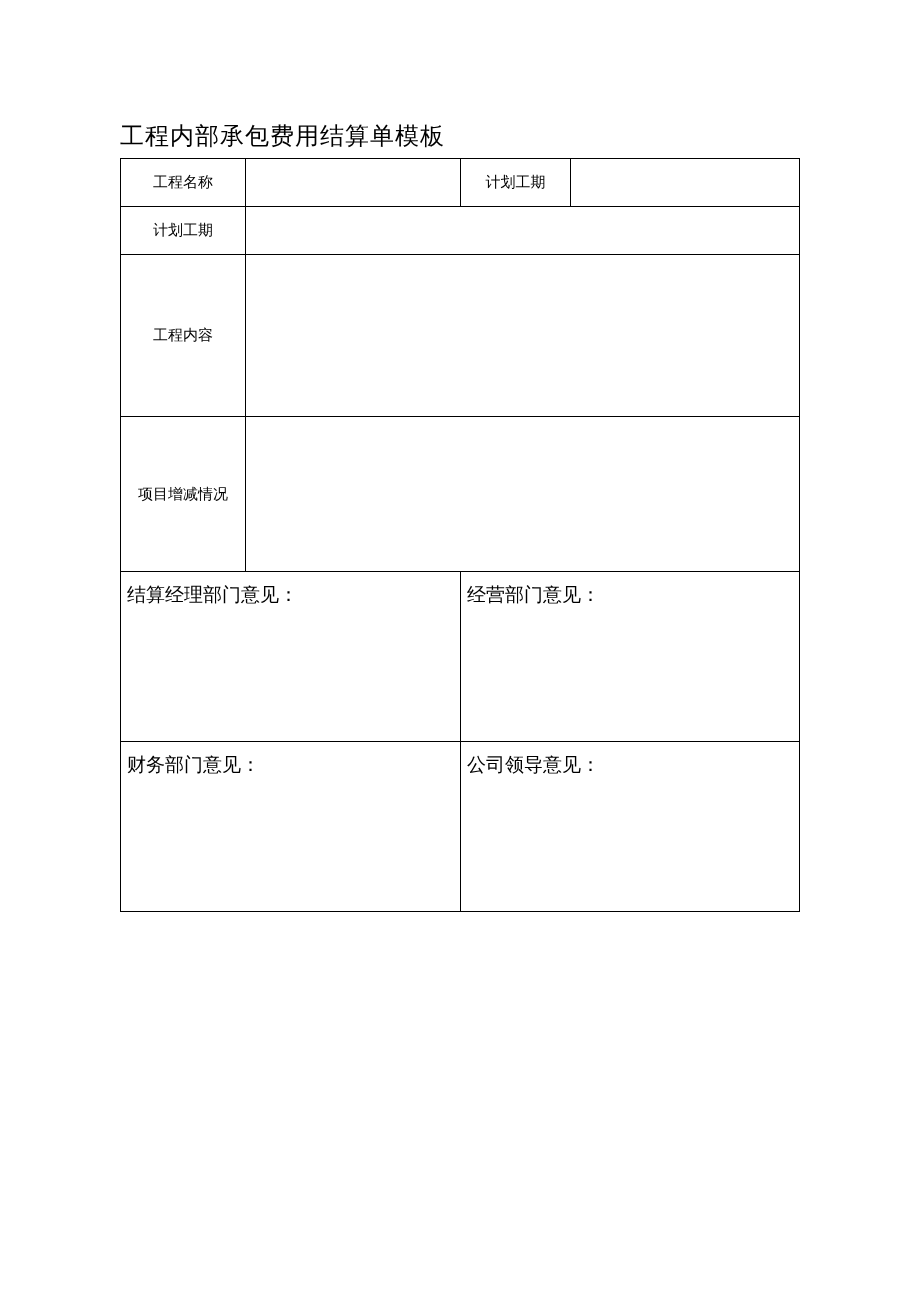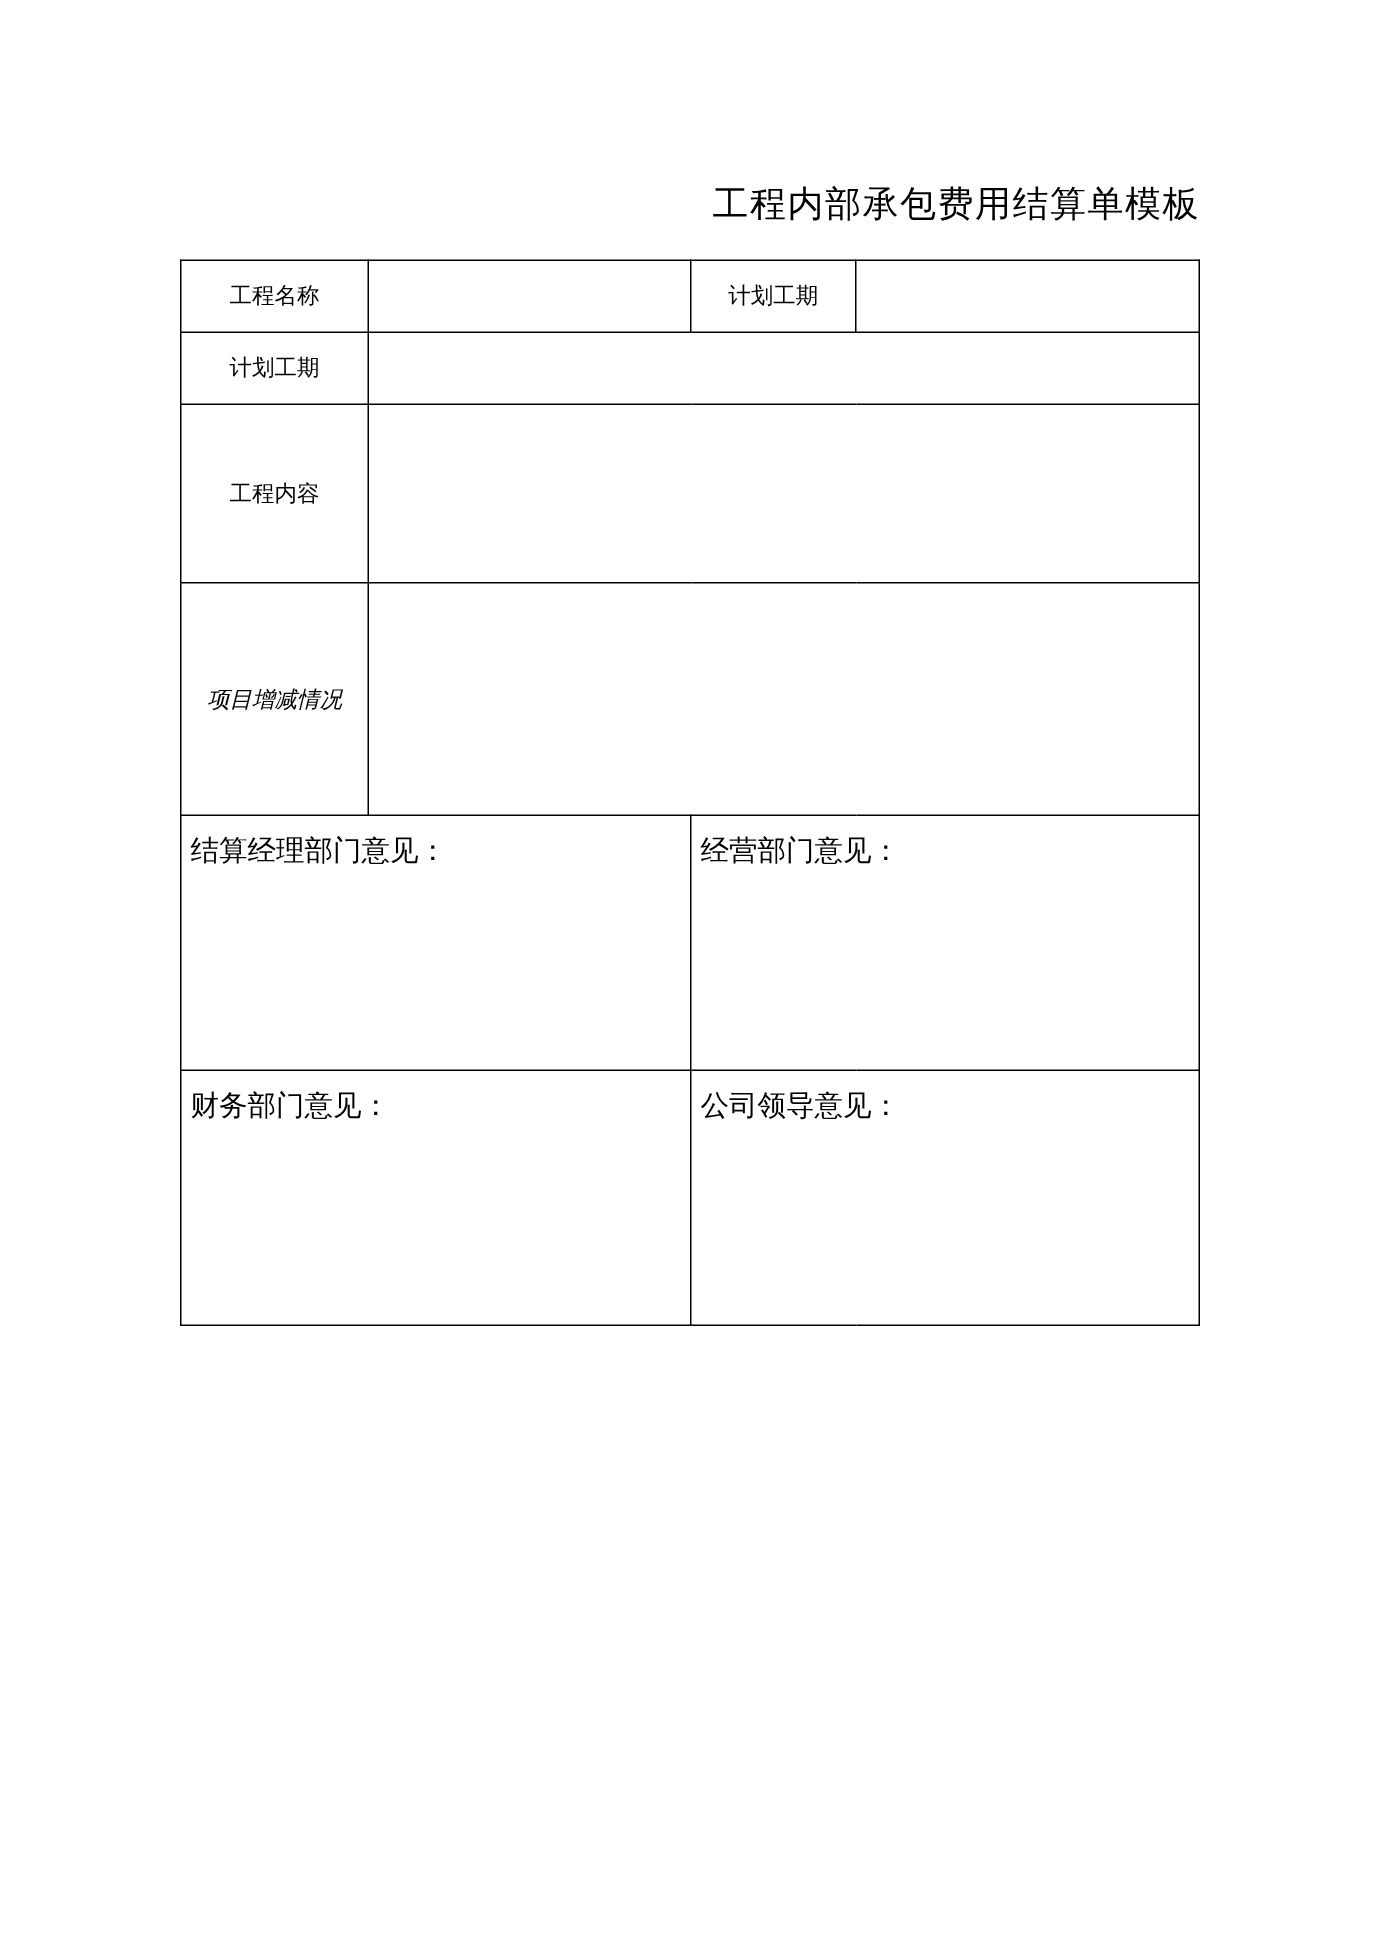--- a/index.html
+++ b/index.html
@@ -8,24 +8,24 @@
       box-sizing: border-box;
     }
     body {
       background: #ffffff;
       font-family: "SimSun", "宋体", serif;
       width: 920px;
       height: 1301px;
       padding: 120px 120px 0 120px;
     }
     .title {
-      text-align: right;
+      text-align: left;
       font-size: 24px;
       font-weight: normal;
-      margin-bottom: 21px;
+      margin-bottom: 6px;
       letter-spacing: 1px;
     }
     table {
       border-collapse: collapse;
       width: 100%;
       table-layout: fixed;
       padding-left: 28px;
     }
     td {
       border: 1px solid #000;
@@ -38,25 +38,24 @@
       height: 48px;
     }
     .value-cell {
       width: 215px;
     }
     .label-cell-mid {
       text-align: center;
       width: 110px;
     }
     .tall-row .label-cell {
-      height: 119px;
+      height: 162px;
     }
     .taller-row .label-cell {
       height: 155px;
-      font-style: italic;
     }
     .opinion-cell {
       height: 170px;
       vertical-align: top;
       padding: 10px 6px;
       font-size: 19px;
     }
   </style>
 </head>
 <body>

